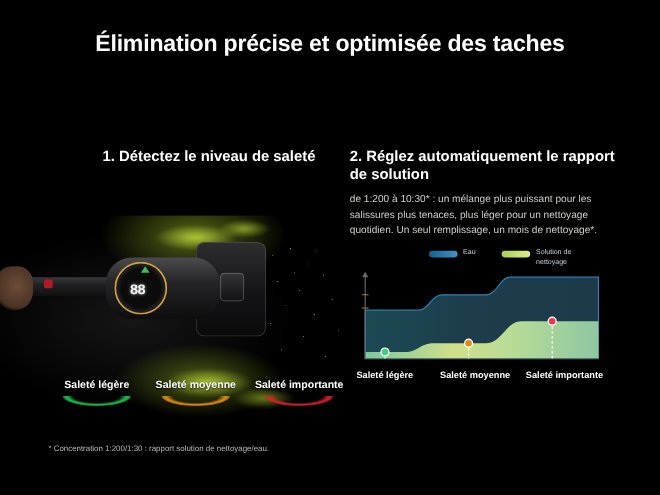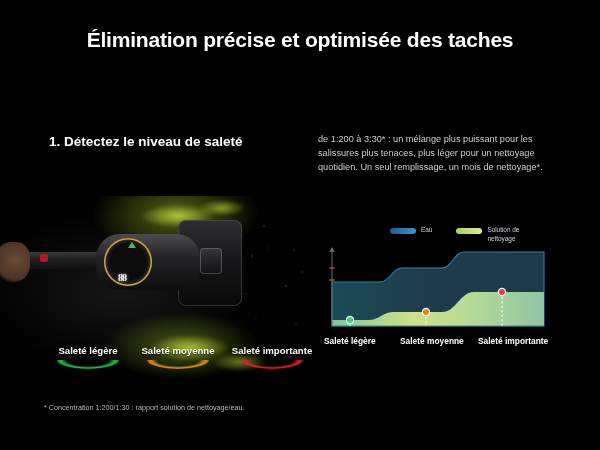--- a/index.html
+++ b/index.html
@@ -10,21 +10,21 @@
   .page{ position:relative; width:600px; height:450px; background:#000; }
 
   
   .title{
     position:absolute; top:28px; left:0; width:600px;
     text-align:center; color:#fff;
     font-size:21px; font-weight:bold; letter-spacing:-0.2px;
   }
 
   
-  .col-left{ position:absolute; left:49px; top:133px; width:240px; }
+  .col-left{ position:absolute; left:70px; top:133px; width:240px;text-align:center; }
   .col-right{ position:absolute; left:318px; top:133px; width:250px; }
 
   .step-head{
     color:#ffffff; font-size:13.5px; font-weight:bold; line-height:1.28;
     margin-bottom:7px;
   }
   .step-body{
     color:#cfcfcb; font-size:9.2px; line-height:1.52; font-weight:400;
   }
 
@@ -97,24 +97,23 @@
     border-radius:24px;
   }
   .led{
     position:absolute; left:104px; top:42px; width:48px; height:48px;
     border-radius:50%;
     background:radial-gradient(circle at 50% 50%, #0b0b0c 52%, #2b2b2e 70%, #0a0a0b 100%);
     box-shadow:0 0 0 1.5px #d7a33a inset;
   }
   .led-digits{
     position:absolute; left:118px; top:60px; width:22px; height:12px;
-    color:#f2f2f2; font-size:10px; font-weight:bold;
-    font-family:Liberation Serif, serif; letter-spacing:-1px;
+    color:#f2f2f2; font-size:13px; font-weight:bold;
+    font-family:Liberation Mono, monospace; letter-spacing:-1px;
     text-shadow:0 0 3px rgba(255,255,255,.7);
-    margin-top:16px;
   }
   .led-arrow{
     position:absolute; left:128px; top:46px; width:0; height:0;
     border-left:4px solid transparent; border-right:4px solid transparent;
     border-bottom:6px solid #3fbf5c;
   }
   .nozzle{
     position:absolute; left:178px; top:24px; width:64px; height:86px;
     background:linear-gradient(180deg,#2e2e31 0%, #141416 55%, #0a0a0b 100%);
     border-radius:8px;
@@ -164,21 +163,22 @@
 
 <div class="page">
 
   <div class="title">Élimination précise et optimisée des taches</div>
 
   <div class="col-left">
     <div class="step-head">1. Détectez le niveau de saleté</div>
   </div>
 
   <div class="col-right">
-    <div class="step-body">de 1:200 à 3:30* : un mélange plus puissant pour les salissures plus tenaces, plus léger pour un nettoyage quotidien. Un seul remplissage, un mois de nettoyage*.</div>
+    <div class="step-head">2. Réglez automatiquement le rapport de solution</div>
+    <div class="step-body">de 1:200 à 10:30* : un mélange plus puissant pour les salissures plus tenaces, plus léger pour un nettoyage quotidien. Un seul remplissage, un mois de nettoyage*.</div>
   </div>
 
   <div class="photo">
     <div class="dust dust-green-top"></div>
     <div class="dust dust-green-bot"></div>
     <div class="dust dust-brown"></div>
     <div class="nozzle"></div>
     <div class="nozzle-slot"></div>
     <div class="wand"></div>
     <div class="hand"></div>

